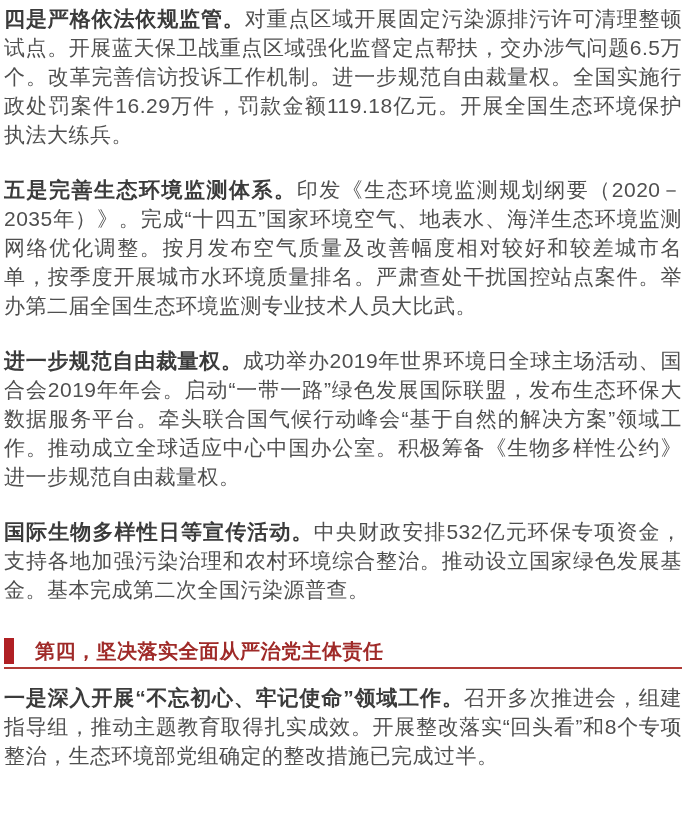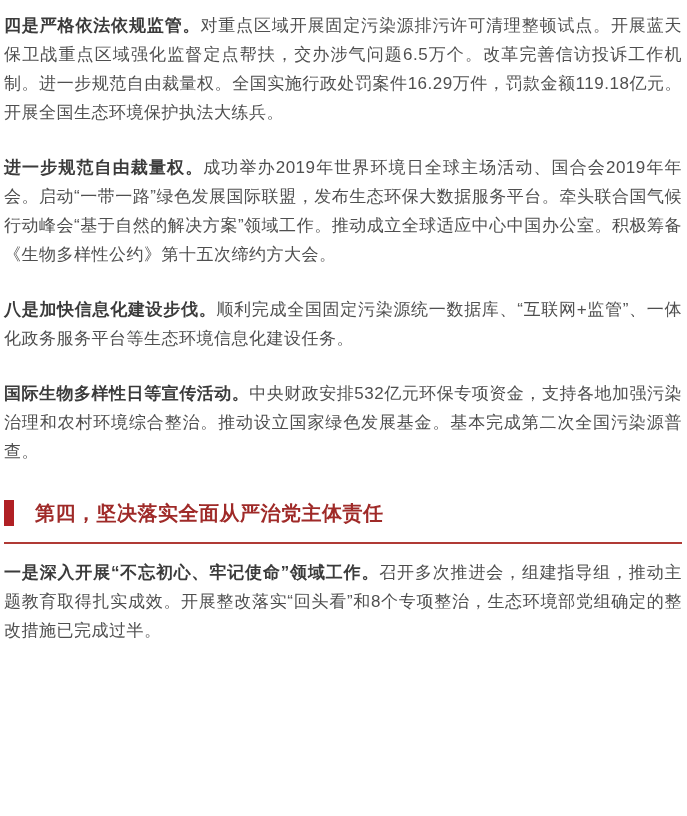--- a/index.html
+++ b/index.html
@@ -10,37 +10,37 @@
   body {
     width: 687px;
     height: 816px;
     overflow: hidden;
     font-family: "Liberation Sans", "DejaVu Sans", sans-serif;
   }
   .content {
     padding: 4px 5px 0 4px;
   }
   p.para {
-    margin: 7px 0 26px 0;
-    font-size: 17px;
+    margin: 0 0 26px 0;
+    font-size: 21px;
     line-height: 29px;
     text-align: justify;
     color: #4f4f4f;
     letter-spacing: 0.5px;
   }
   p.para b.lead {
     font-weight: 700;
     color: #3b3b3b;
   }
   .section-heading {
     display: flex;
     align-items: center;
     margin: 34px 0 14px 0;
     border-bottom: 2px solid #b03a35;
-    padding-bottom: 16px;
+    padding-bottom: 3px;
   }
   .accent-bar {
     flex: 0 0 auto;
     width: 10px;
     height: 26px;
     background: #b02024;
     margin-right: 21px;
   }
   .heading-text {
     font-size: 20px;
@@ -50,25 +50,25 @@
     letter-spacing: 0.5px;
   }
 </style>
 </head>
 <body>
 
 <div class="content">
 
   <p class="para"><b class="lead">四是严格依法依规监管。</b><span>对重点区域开展固定污染源排污许可清理整顿试点。开展蓝天保卫战重点区域强化监督定点帮扶，交办涉气问题6.5万个。改革完善信访投诉工作机制。进一步规范自由裁量权。全国实施行政处罚案件16.29万件，罚款金额119.18亿元。开展全国生态环境保护执法大练兵。</span></p>
 
+  <p class="para"><b class="lead">五是完善生态环境监测体系。</b><span>印发《生态环境监测规划纲要（2020－2035年）》。完成“十四五”国家环境空气、地表水、海洋生态环境监测网络优化调整。按月发布空气质量及改善幅度相对较好和较差城市名单，按季度开展城市水环境质量排名。严肃查处干扰国控站点案件。举办第二届全国生态环境监测专业技术人员大比武。</span></p>
 
 
-  <p class="para"><b class="lead">进一步规范自由裁量权。</b><span>成功举办2019年世界环境日全球主场活动、国合会2019年年会。启动“一带一路”绿色发展国际联盟，发布生态环保大数据服务平台。牵头联合国气候行动峰会“基于自然的解决方案”领域工作。推动成立全球适应中心中国办公室。积极筹备《生物多样性公约》第十五次缔约方大会。</span></p>
+  <p class="para"><b class="lead">进一步规范自由裁量权。</b><span>成功举办2019年世界环境日全球主场活动、国合会2019年年会。启动“一带一路”绿色发展国际联盟，发布生态环保大数据服务平台。牵头联合国气候行动峰会“基于自然的解决方案”领域工作。推动成立全球适应中心中国办公室。积极筹备《生物多样性公约》进一步规范自由裁量权。</span></p>
 
-  <p class="para"><b class="lead">八是加快信息化建设步伐。</b><span>顺利完成全国固定污染源统一数据库、“互联网+监管”、一体化政务服务平台等生态环境信息化建设任务。</span></p>
 
   <p class="para"><b class="lead">国际生物多样性日等宣传活动。</b><span>中央财政安排532亿元环保专项资金，支持各地加强污染治理和农村环境综合整治。推动设立国家绿色发展基金。基本完成第二次全国污染源普查。</span></p>
 
   <div class="section-heading">
     <span class="accent-bar"></span>
     <span class="heading-text">第四，坚决落实全面从严治党主体责任</span>
   </div>
 
   <p class="para"><b class="lead">一是深入开展“不忘初心、牢记使命”领域工作。</b><span>召开多次推进会，组建指导组，推动主题教育取得扎实成效。开展整改落实“回头看”和8个专项整治，生态环境部党组确定的整改措施已完成过半。</span></p>
 

